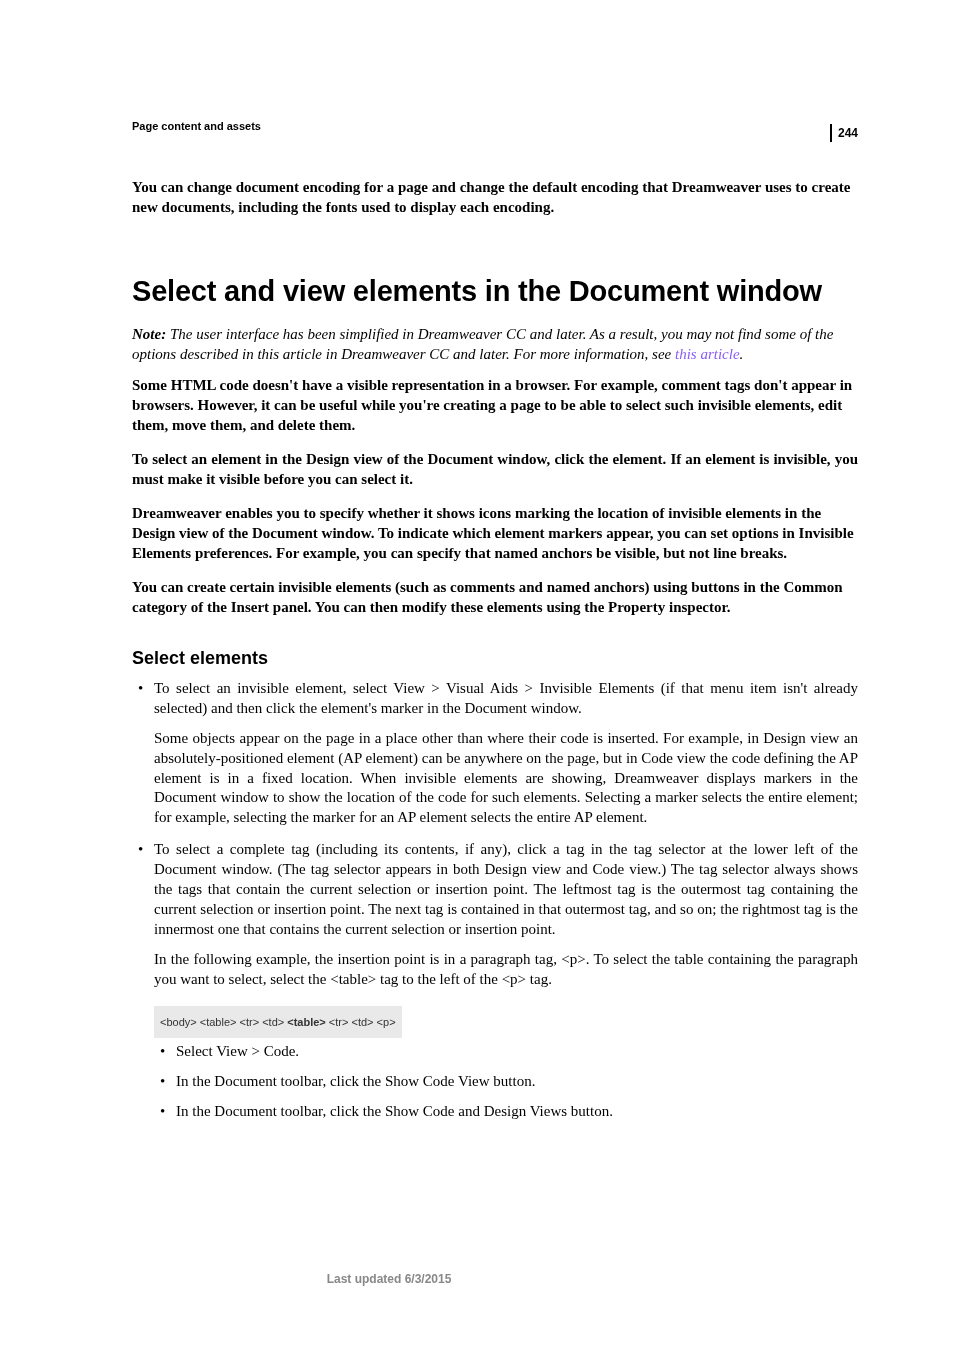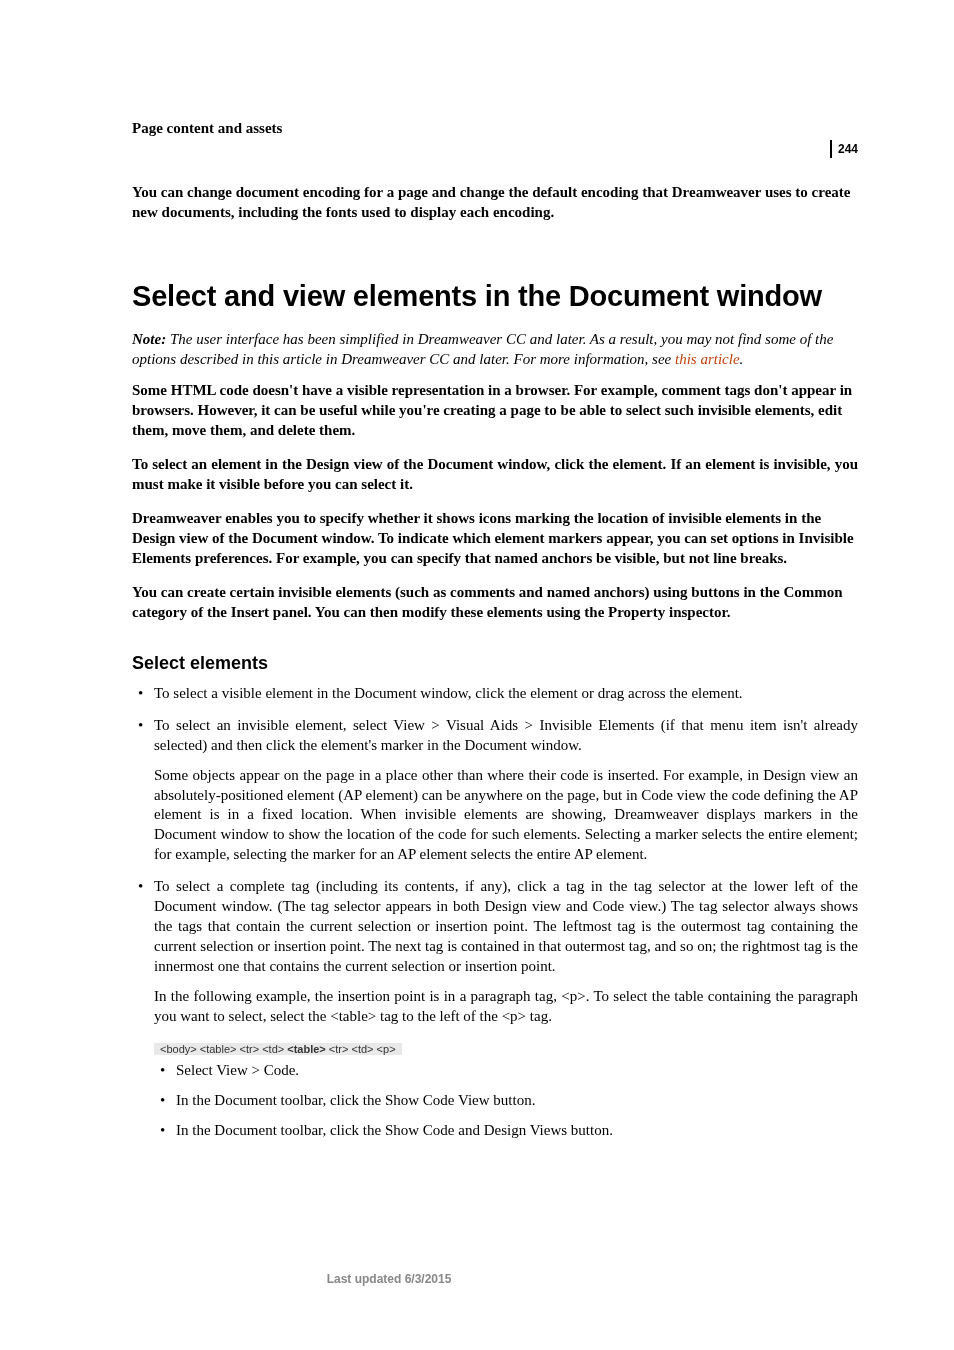--- a/index.html
+++ b/index.html
@@ -11,37 +11,37 @@
   }
   .page {
     width: 954px;
     min-height: 1350px;
     position: relative;
     box-sizing: border-box;
     padding: 120px 0 0 0;
   }
   .pagenum-wrap {
     position: absolute;
-    top: 140px;
+    top: 124px;
     right: 96px;
     border-left: 2px solid #000;
     padding-left: 6px;
     height: 18px;
     display: flex;
     align-items: center;
   }
   .pagenum {
     font-family: "Myriad Pro", "Helvetica Neue", Arial, sans-serif;
     font-weight: 700;
     font-size: 12px;
   }
   .running-head {
-    font-family: Liberation Serif, serif;
-    font-weight: 700;
-    font-size: 15px;
+    font-family: Liberation Sans, sans-serif;
+    font-weight: 700;
+    font-size: 11px;
     margin-left: 132px;
     margin-bottom: 46px;
   }
   .body {
     margin: 0 96px 0 132px;
   }
   .para {
     font-size: 15px;
     line-height: 1.33;
     margin: 0 0 14px 0;
@@ -63,21 +63,21 @@
   .note {
     font-style: italic;
     font-size: 15px;
     line-height: 1.35;
     margin: 0 0 12px 0;
   }
   .note .label {
     font-weight: 700;
   }
   .note a, .link {
-    color: #c2410c;
+    color: #8b5cf6;
     text-decoration: none;
   }
   ul.bullets {
     list-style: none;
     padding: 0;
     margin: 0 0 8px 0;
   }
   ul.bullets > li {
     position: relative;
     padding-left: 22px;
@@ -126,21 +126,21 @@
     content: "•";
     position: absolute;
     left: 6px;
     top: 0;
   }
   .tag-selector {
     display: inline-block;
     background: #e9e9e9;
     font-family: Verdana, Geneva, sans-serif;
     font-size: 11px;
-    padding: 0 6px;
+    padding: 10px 6px;
     margin: 4px 0 0 22px;
     color: #333;
   }
   .tag-selector .strong { font-weight: 700; }
   .jpar { text-align: justify; }
   .footer {
     position: absolute;
     bottom: 64px;
     left: 0;
     width: 778px;
@@ -172,23 +172,20 @@
     </p>
 
     <p class="para">Some HTML code doesn't have a visible representation in a browser. For example, comment tags don't appear in browsers. However, it can be useful while you're creating a page to be able to select such invisible elements, edit them, move them, and delete them.</p>
     <p class="para jpar">To select an element in the Design view of the Document window, click the element. If an element is invisible, you must make it visible before you can select it.</p>
     <p class="para">Dreamweaver enables you to specify whether it shows icons marking the location of invisible elements in the Design view of the Document window. To indicate which element markers appear, you can set options in Invisible Elements preferences. For example, you can specify that named anchors be visible, but not line breaks.</p>
     <p class="para">You can create certain invisible elements (such as comments and named anchors) using buttons in the Common category of the Insert panel. You can then modify these elements using the Property inspector.</p>
 
     <h2 class="subhead">Select elements</h2>
 
     <ul class="bullets">
-      <li>
-        <span>To select a visible element in the Document window, click the element or drag across the element.</span>
-      </li>
       <li>
         <span>To select an invisible element, select View &gt; Visual Aids &gt; Invisible Elements (if that menu item isn't already selected) and then click the element's marker in the Document window.</span>
         <div class="li-para">Some objects appear on the page in a place other than where their code is inserted. For example, in Design view an absolutely-positioned element (AP element) can be anywhere on the page, but in Code view the code defining the AP element is in a fixed location. When invisible elements are showing, Dreamweaver displays markers in the Document window to show the location of the code for such elements. Selecting a marker selects the entire element; for example, selecting the marker for an AP element selects the entire AP element.</div>
       </li>
       <li>
         <span>To select a complete tag (including its contents, if any), click a tag in the tag selector at the lower left of the Document window. (The tag selector appears in both Design view and Code view.) The tag selector always shows the tags that contain the current selection or insertion point. The leftmost tag is the outermost tag containing the current selection or insertion point. The next tag is contained in that outermost tag, and so on; the rightmost tag is the innermost one that contains the current selection or insertion point.</span>
         <div class="li-para">In the following example, the insertion point is in a paragraph tag, &lt;p&gt;. To select the table containing the paragraph you want to select, select the &lt;table&gt; tag to the left of the &lt;p&gt; tag.</div>
       </li>
     </ul>
 

